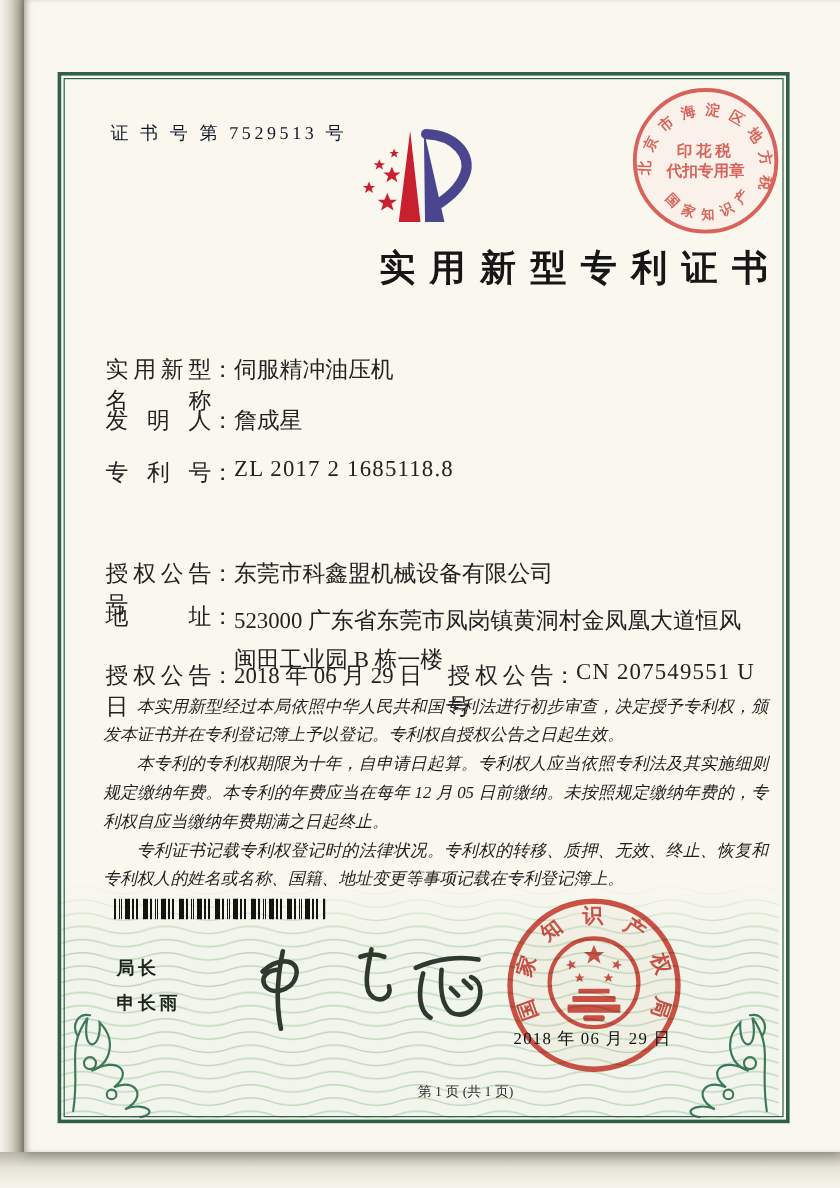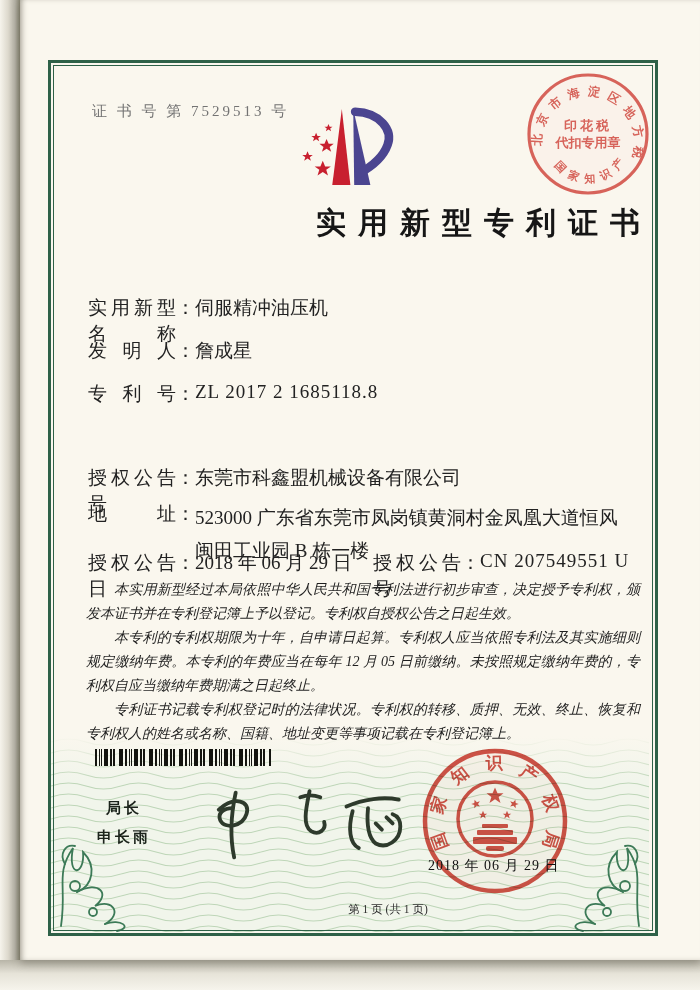--- a/index.html
+++ b/index.html
@@ -6,40 +6,40 @@
   body{width:700px;height:990px;background:#fbfaf6;font-family:"Liberation Serif","DejaVu Serif",serif;overflow:hidden;}
   .scan{position:relative;width:700px;height:990px;background:#f4f2ea;}
   .edge-l{position:absolute;left:0;top:0;width:20px;height:100%;
           background:linear-gradient(90deg,#f6f4ec 0,#ddd9cd 40%,#b3b0a4 75%,#85826f 100%);}
   .edge-b{position:absolute;left:0;bottom:0;width:100%;height:30px;
           background:linear-gradient(180deg,#b8b5a8 0,#e6e3d8 45%,#f6f4ec 100%);}
   .paper{position:absolute;left:20px;top:0;width:680px;height:960px;background:#faf7ee;
          box-shadow:inset 4px 0 6px -3px rgba(90,86,72,.65), 0 4px 8px rgba(80,78,66,.35);}
   .frame{position:absolute;left:28px;top:60px;width:604px;height:870px;border:3px solid #2e6148;z-index:2;pointer-events:none;}
   .frame::after{content:"";position:absolute;inset:2px;border:1px solid #2e6148;}
-  .cert-no{position:absolute;left:72px;top:102px;font-size:15px;letter-spacing:3px;color:#737373;z-index:3;}
+  .cert-no{position:absolute;left:72px;top:102px;font-size:15px;letter-spacing:3px;color:#0f172a;z-index:3;}
   .logo{position:absolute;left:278px;top:102px;width:100px;height:90px;z-index:3;}
   .tax-stamp{position:absolute;left:504px;top:70px;width:128px;height:128px;z-index:4;opacity:.85;}
   .title{position:absolute;left:28px;top:203px;width:604px;text-align:right;font-size:30px;font-weight:600;
          letter-spacing:12px;color:#161616;z-index:3;}
   .frow{position:absolute;left:68px;width:556px;font-size:19px;color:#222;z-index:3;}
   .flabel{display:inline-block;width:88px;text-align:justify;text-align-last:justify;vertical-align:top;}
   .fcolon{display:inline-block;width:14px;vertical-align:top;}
   .fvalue{display:inline-block;margin-left:5px;vertical-align:top;}
   .addr .fvalue{width:432px;line-height:1.75;}
   .patno{letter-spacing:1px;}
   .g2{position:absolute;left:285px;top:0;}
   .body-text{position:absolute;left:66px;top:578px;width:554px;z-index:3;color:#1e1e1e;}
   .body-text p{margin:0;font-size:14px;line-height:1.72;text-indent:2em;text-align:justify;font-style:italic;}
   .barcode{position:absolute;left:75px;top:749px;width:176px;height:17px;z-index:3;
     background:
       repeating-linear-gradient(90deg,#14140f 0 2px,transparent 2px 4px,#14140f 4px 5px,transparent 5px 9px,#14140f 9px 13px,transparent 13px 15px),
       repeating-linear-gradient(90deg,#14140f 0 1px,transparent 1px 6px);}
   .minister{position:absolute;left:77px;top:800px;z-index:3;color:#1c241c;
-            font-family:"Liberation Sans","DejaVu Sans",sans-serif;font-size:15px;font-weight:600;letter-spacing:3px;line-height:1;text-align:center;}
+            font-family:"Liberation Sans","DejaVu Sans",sans-serif;font-size:15px;font-weight:600;letter-spacing:3px;line-height:1;}
   .minister .name{margin-top:14px;}
   .signature{position:absolute;left:188px;top:786px;width:200px;height:78px;z-index:4;}
   .band{position:absolute;left:31px;top:736px;width:598px;height:196px;z-index:1;}
   .band-fade{position:absolute;left:31px;top:736px;width:598px;height:46px;z-index:1;
              background:linear-gradient(180deg,#faf7ee 0,rgba(250,247,238,0) 100%);}
   .seal{position:absolute;left:400px;top:746px;width:150px;height:150px;z-index:4;opacity:.9;mix-blend-mode:multiply;}
   .seal-date{position:absolute;left:408px;top:857px;width:160px;font-size:14px;letter-spacing:1px;color:#111;z-index:5;}
   .footer{position:absolute;left:28px;top:902px;width:604px;text-align:center;font-size:11.5px;color:#2f2f2f;z-index:3;padding-left:38px;}
 </style>
 </head>

